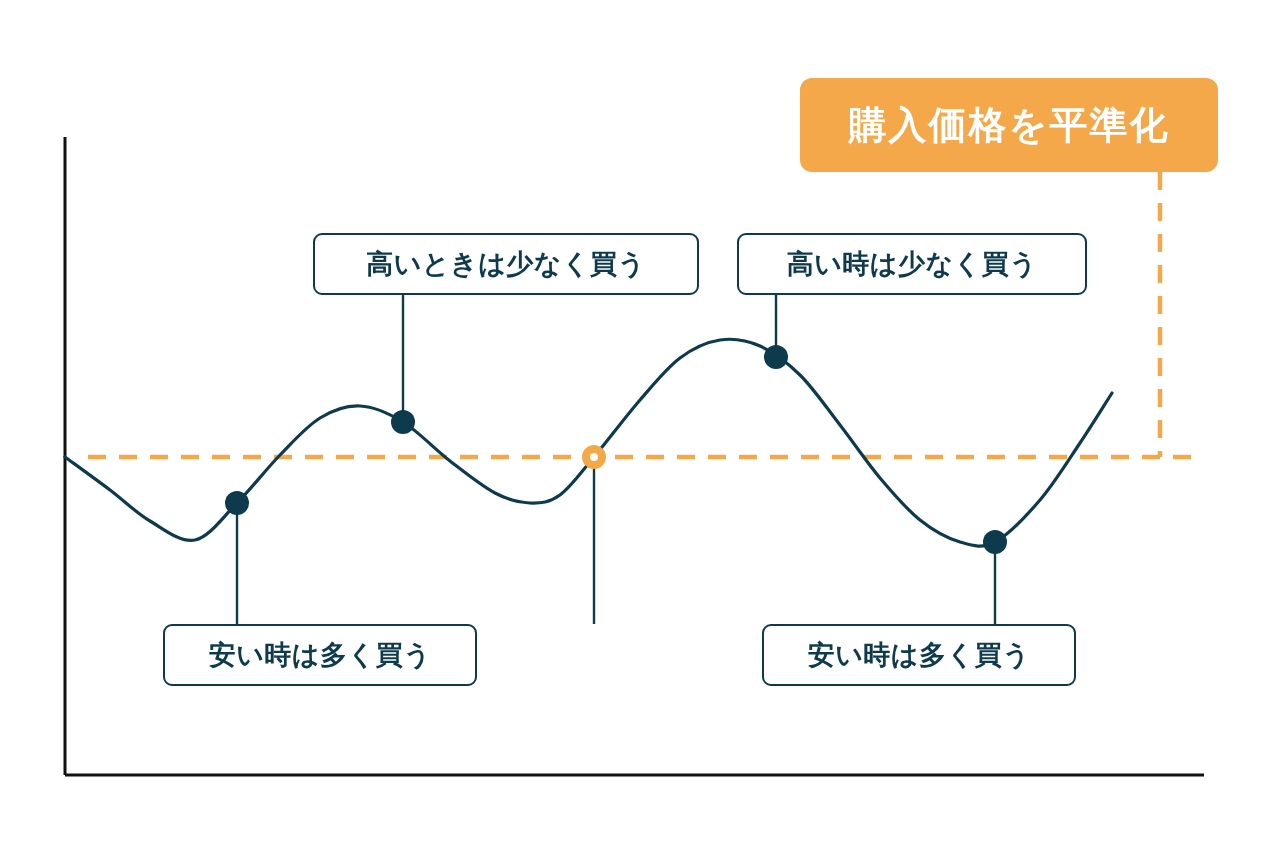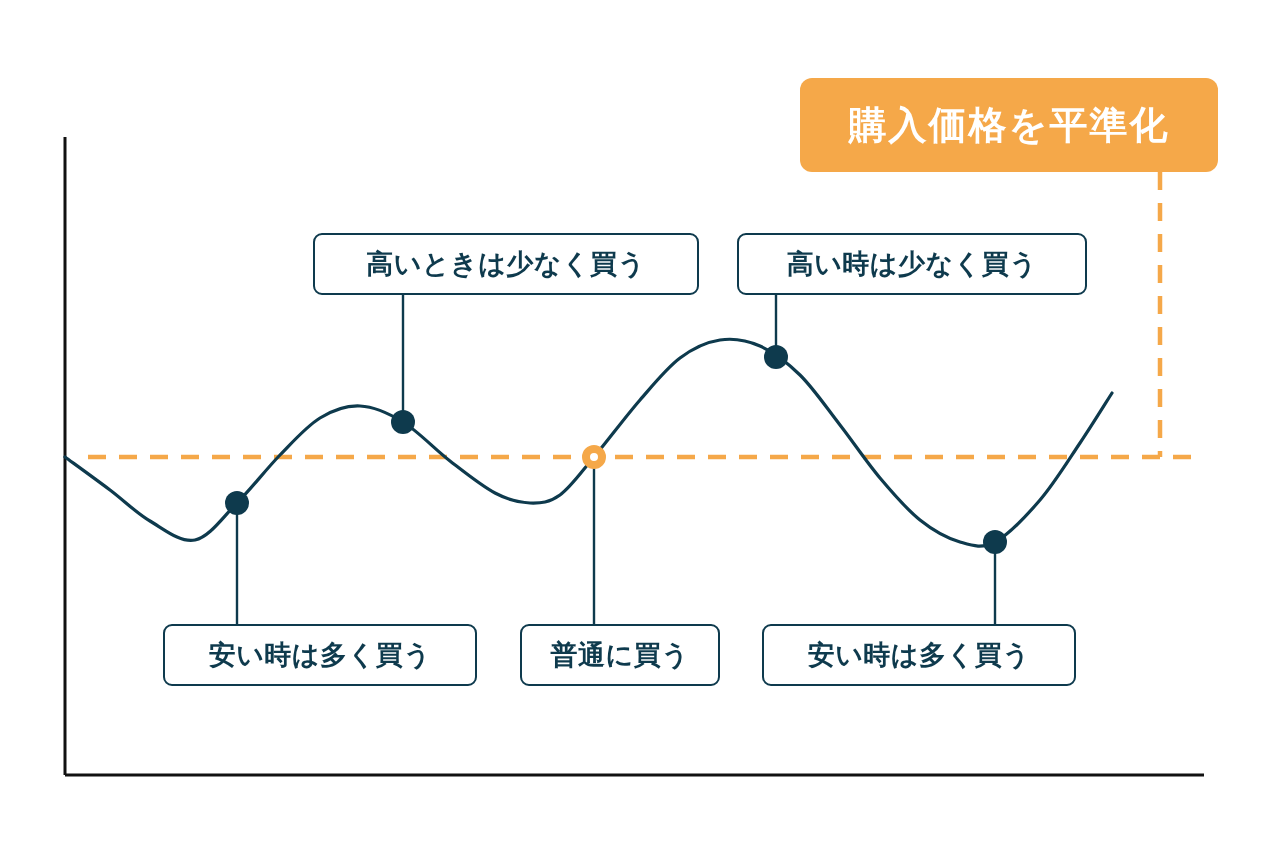--- a/index.html
+++ b/index.html
@@ -107,20 +107,17 @@
 
   <div class="callout" id="callout-0" style="left: 313px; top: 233px; width: 386px; height: 62px; border-color: rgb(14, 58, 77); color: rgb(14, 58, 77);">
     <span>高いときは少なく買う</span>
   </div>
   <div class="callout" id="callout-1" style="left: 737px; top: 233px; width: 350px; height: 62px; border-color: rgb(14, 58, 77); color: rgb(14, 58, 77); justify-content: center;">
     <span>高い時は少なく買う</span>
   </div>
   <div class="callout" id="callout-2" style="left: 163px; top: 624px; width: 314px; height: 62px; border-color: rgb(14, 58, 77); color: rgb(14, 58, 77);">
     <span>安い時は多く買う</span>
   </div>
-  <div class="callout" id="callout-3" style="left: 520px; top: 624px; width: 200px; height: 62px; border-color: rgb(14, 58, 77); color: rgb(14, 58, 77);">
-    <span>普通に買う</span>
-  </div>
   <div class="callout" id="callout-4" style="left: 762px; top: 624px; width: 314px; height: 62px; border-color: rgb(14, 58, 77); color: rgb(14, 58, 77);">
     <span>安い時は多く買う</span>
   </div>
 
 </div>
 
 </body></html>

